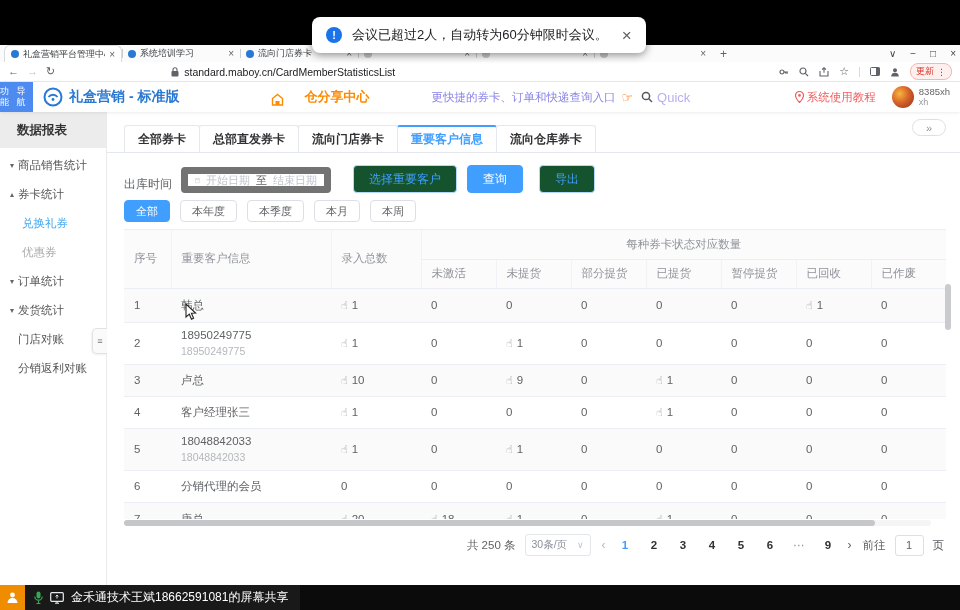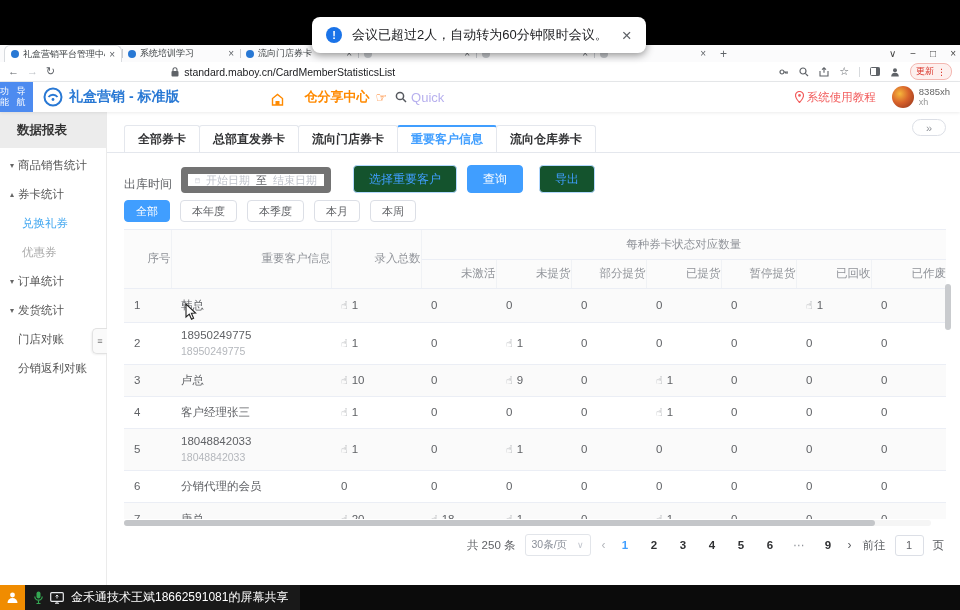--- a/index.html
+++ b/index.html
@@ -111,21 +111,21 @@
   
   .quick-row { display:flex; gap:10px; margin:7px 16px 0 17px; }
   .qbtn { height:22px; padding:0 11px; border:1px solid #dcdfe6; border-radius:4px; font-size:11px;
           color:#606266; display:flex; align-items:center; background:#fff; cursor:pointer; }
   .qbtn.active { background:#409eff; border-color:#409eff; color:#fff; }
 
   
   .table-wrap { margin:7px 0 0 17px; width:822px; position:relative; }
   .table-clip { height:290px; overflow:hidden; border-top:1px solid #ebeef5; }
   table { border-collapse:collapse; width:822px; table-layout:fixed; }
-  thead th { height:29px; font-size:11.5px; color:#909399; font-weight:normal; text-align:right;
+  thead th { height:29px; font-size:11.5px; color:#909399; font-weight:normal; text-align:left;
              padding-left:10px; background:#fbfbfb; border-bottom:1px solid #ebeef5;
              border-right:1px solid #f0f2f5; }
   thead th.group { text-align:center; padding-left:0; }
   thead th:last-child { border-right:none; }
   tbody td { font-size:11.5px; color:#606266; padding-left:10px; border-bottom:1px solid #ebeef5;
              vertical-align:middle; }
   tbody tr.striped { background:#fafafa; }
   .cname { line-height:13px; }
   .csub { font-size:10.5px; color:#b4b7bc; margin-top:3px; }
   .hand { color:#8a8d92; font-size:11px; margin-right:4px; }
@@ -281,20 +281,21 @@
           </svg>
       </span>
       <span class="brand">礼盒营销 - 标准版</span>
       <span class="sharecenter">
         <svg width="13" height="13" viewBox="0 0 13 13">
             <path d="M1.5 5.5L6.5 1.5l5 4V12h-10z" fill="none" stroke="#ff8a00" stroke-width="1.4"></path>
             <rect x="4.5" y="8" width="4" height="4" fill="#ff8a00"></rect>
           </svg>
         <span>仓分享中心</span>
       </span>
+      <span class="quickentry">更快捷的券卡、订单和快递查询入口</span>
       <span class="hand-orange">☞</span>
       <span class="quick-search">
         <svg width="12" height="12" viewBox="0 0 12 12">
             <circle cx="5" cy="5" r="3.6" fill="none" stroke="#55585e" stroke-width="1.5"></circle>
             <path d="M7.8 7.8L11 11" stroke="#55585e" stroke-width="1.5"></path>
           </svg>
         <span class="quick-word">Quick</span>
       </span>
       <div class="hdr-right">
         <span class="tutorial">

